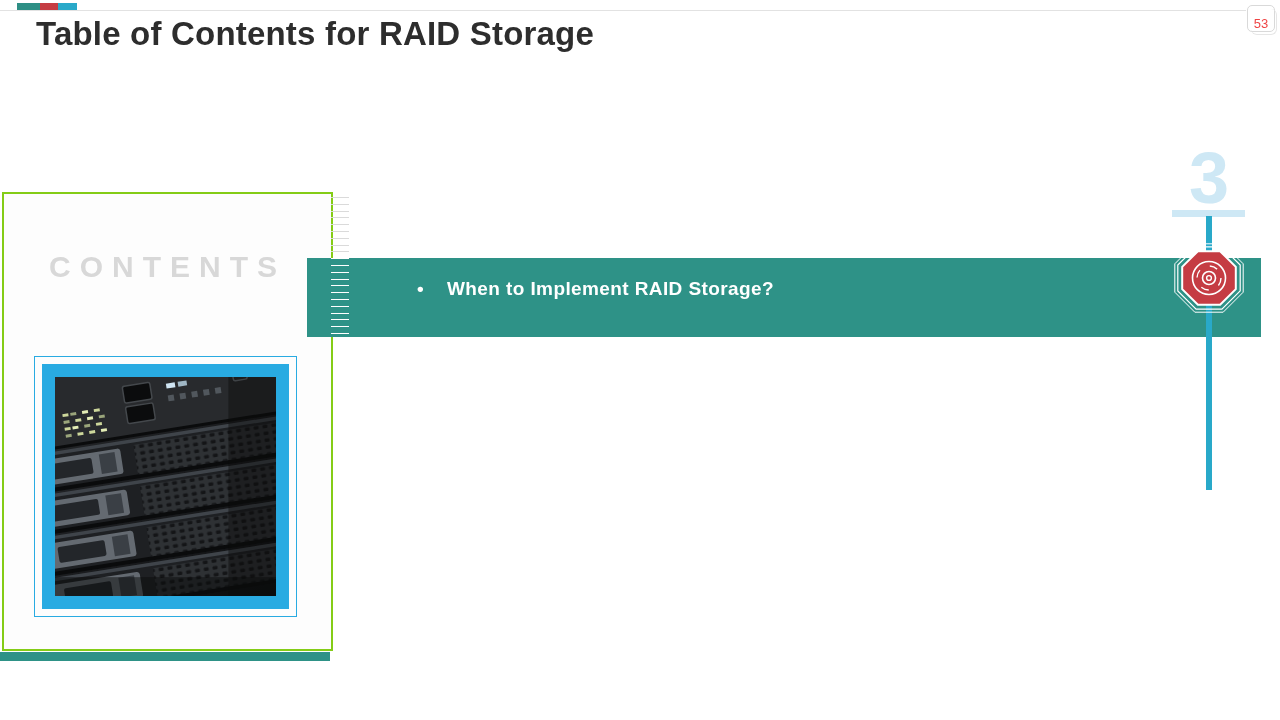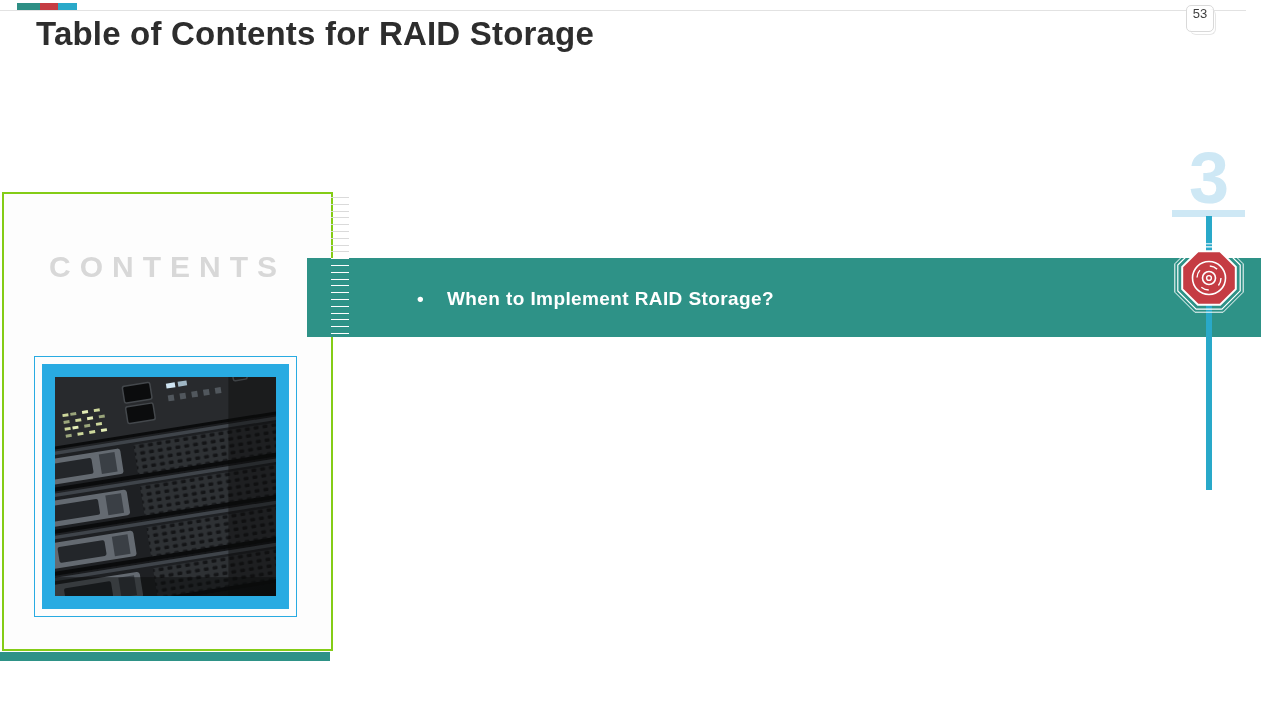--- a/index.html
+++ b/index.html
@@ -8,23 +8,23 @@
     background:#ffffff;font-family:"Liberation Sans",sans-serif;
   }
   
   .top-line{position:absolute;left:0;top:10px;width:1246px;height:1px;background:#e2e2e2;}
   .accent-bars{position:absolute;left:17px;top:3px;height:7px;display:flex;}
   .accent-seg{height:7px;}
   .accent-seg.s-teal{width:23px;background:#2E8F85;}
   .accent-seg.s-red{width:18px;background:#C53C43;}
   .accent-seg.s-cyan{width:19px;background:#29A9C9;}
   .page-badge{
-    position:absolute;left:1186px;top:5px;width:26px;height:25px;
+    position:absolute;left:1247px;top:5px;width:26px;height:25px;
     border:1px solid #d9d9d9;border-radius:5px;background:#fff;
-    color:#404040;font-size:13px;display:flex;align-items:flex-start;justify-content:center;z-index:5;
+    color:#ef4444;font-size:13px;display:flex;align-items:flex-end;justify-content:center;z-index:5;
   }
   .page-badge::after{
     content:"";position:absolute;left:3px;top:3px;width:25px;height:25px;
     border-right:1px solid #e6e6e6;border-bottom:1px solid #e6e6e6;border-radius:6px;
   }
   .slide-title{
     position:absolute;left:36px;top:15px;font-size:33px;font-weight:600;
     color:#2d2d2d;letter-spacing:.2px;white-space:nowrap;text-align:center;
   }
   
@@ -46,21 +46,21 @@
   .photo-inner svg{width:100%;height:100%;display:block;}
   .bottom-bar{position:absolute;left:0;top:652px;width:330px;height:9px;background:#2E9287;z-index:4;}
   
   .ladder{position:absolute;left:330px;top:192px;width:22px;height:456px;z-index:3;}
   .rung{position:absolute;left:1px;width:18px;height:1px;}
   
   .topics-bar{
     position:absolute;left:307px;top:258px;width:954px;height:79px;
     background:#2E9287;z-index:2;
   }
-  .topics-list{margin:0;padding:27px 0 0 140px;list-style:none;}
+  .topics-list{margin:0;padding:17px 0 0 140px;list-style:none;}
   .topic-item{
     position:relative;color:#ffffff;font-weight:700;font-size:19px;
     line-height:28px;letter-spacing:.4px;
   }
   .topic-item::before{content:"\2022";position:absolute;left:-30px;color:#ffffff;}
   
   .slide-number{
     position:absolute;left:1170px;top:148px;width:78px;text-align:center;
     font-size:72px;line-height:60px;font-weight:700;color:#CEE8F5;z-index:1;
   }

